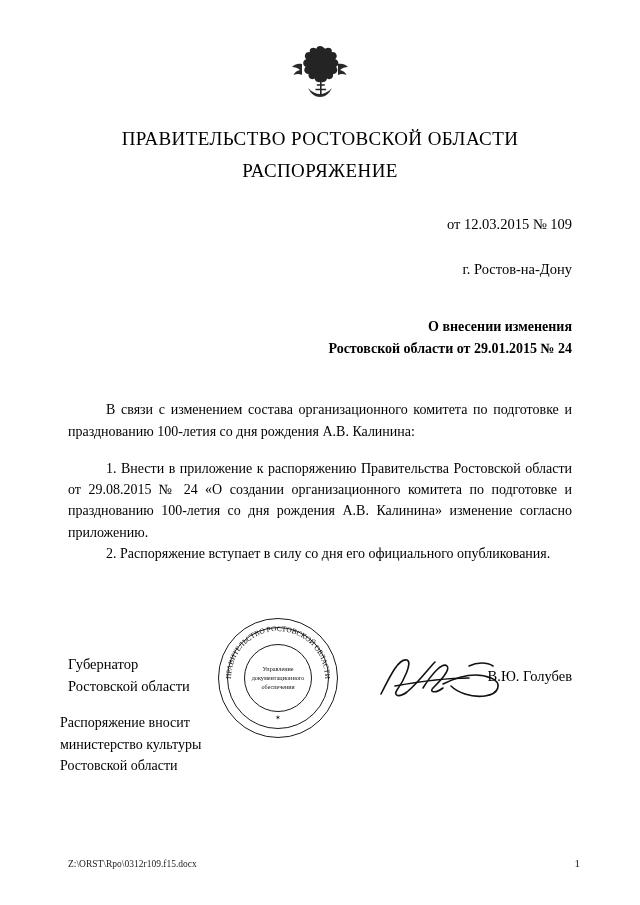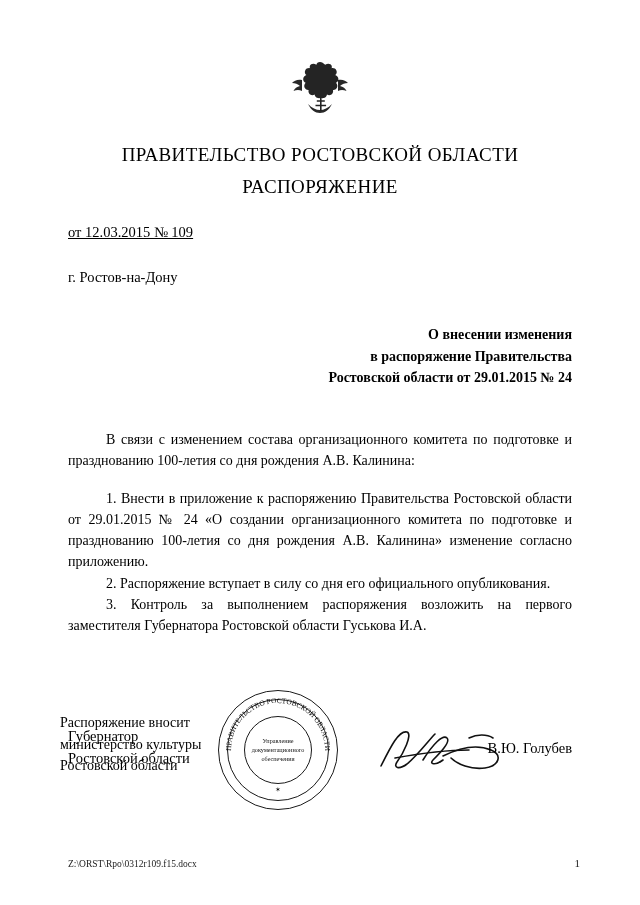--- a/index.html
+++ b/index.html
@@ -13,21 +13,21 @@
     font-family: "Liberation Serif", serif;
     color: #000000;
     position: relative;
     overflow: hidden;
   }
   .page {
     position: relative;
     width: 640px;
     height: 905px;
     box-sizing: border-box;
-    padding: 16px 68px;
+    padding: 0 68px;
   }
 
   
   .emblem-wrap {
     display: flex;
     justify-content: center;
     padding-top: 38px;
   }
   .emblem {
     width: 64px;
@@ -44,27 +44,26 @@
     font-weight: normal;
   }
   .doc-type {
     text-align: center;
     font-size: 19px;
     margin-top: 10px;
     letter-spacing: 0.4px;
     font-weight: normal;
   }
   .doc-number {
-    text-align: left;
-    font-size: 14.5px;
-    margin-top: 26px;
-    text-decoration: underline;
+    text-align: right;
+    font-size: 14.5px;
+    margin-top: 34px;
   }
   .doc-city {
-    text-align: left;
+    text-align: right;
     font-size: 14.5px;
     margin-top: 28px;
   }
 
   
   .subject {
     text-align: right;
     font-weight: bold;
     font-size: 14px;
     margin-top: 38px;
@@ -223,29 +222,27 @@
     </div>
   </div>
 
   <div class="org-title">ПРАВИТЕЛЬСТВО РОСТОВСКОЙ ОБЛАСТИ</div>
   <div class="doc-type">РАСПОРЯЖЕНИЕ</div>
   <div class="doc-number">от 12.03.2015 № 109</div>
   <div class="doc-city">г. Ростов-на-Дону</div>
 
   <div class="subject">
     <div>О внесении изменения</div>
-    <div>в распоряжение Правительства</div>
     <div>Ростовской области от 29.01.2015 № 24</div>
   </div>
 
   <div class="body-text">
     <p>В связи с изменением состава организационного комитета по подготовке и празднованию 100-летия со дня рождения А.В. Калинина:</p>
-    <p class="para-gap">1. Внести в приложение к распоряжению Правительства Ростовской области от 29.01.2015 № 24 «О создании организационного комитета по подготовке и празднованию 100-летия со дня рождения А.В. Калинина» изменение согласно приложению.</p>
+    <p class="para-gap">1. Внести в приложение к распоряжению Правительства Ростовской области от 29.08.2015 № 24 «О создании организационного комитета по подготовке и празднованию 100-летия со дня рождения А.В. Калинина» изменение согласно приложению.</p>
     <p>2. Распоряжение вступает в силу со дня его официального опубликования.</p>
-    <p>3. Контроль за выполнением распоряжения возложить на первого заместителя Губернатора Ростовской области Гуськова И.А.</p>
   </div>
 
   <div class="sign-block">
     <div class="sign-left">Губернатор
 Ростовской области</div>
 
     <div class="stamp">
       <div class="stamp-ring"></div>
       <div class="stamp-ring2"></div>
       <div class="stamp-ring3"></div>

